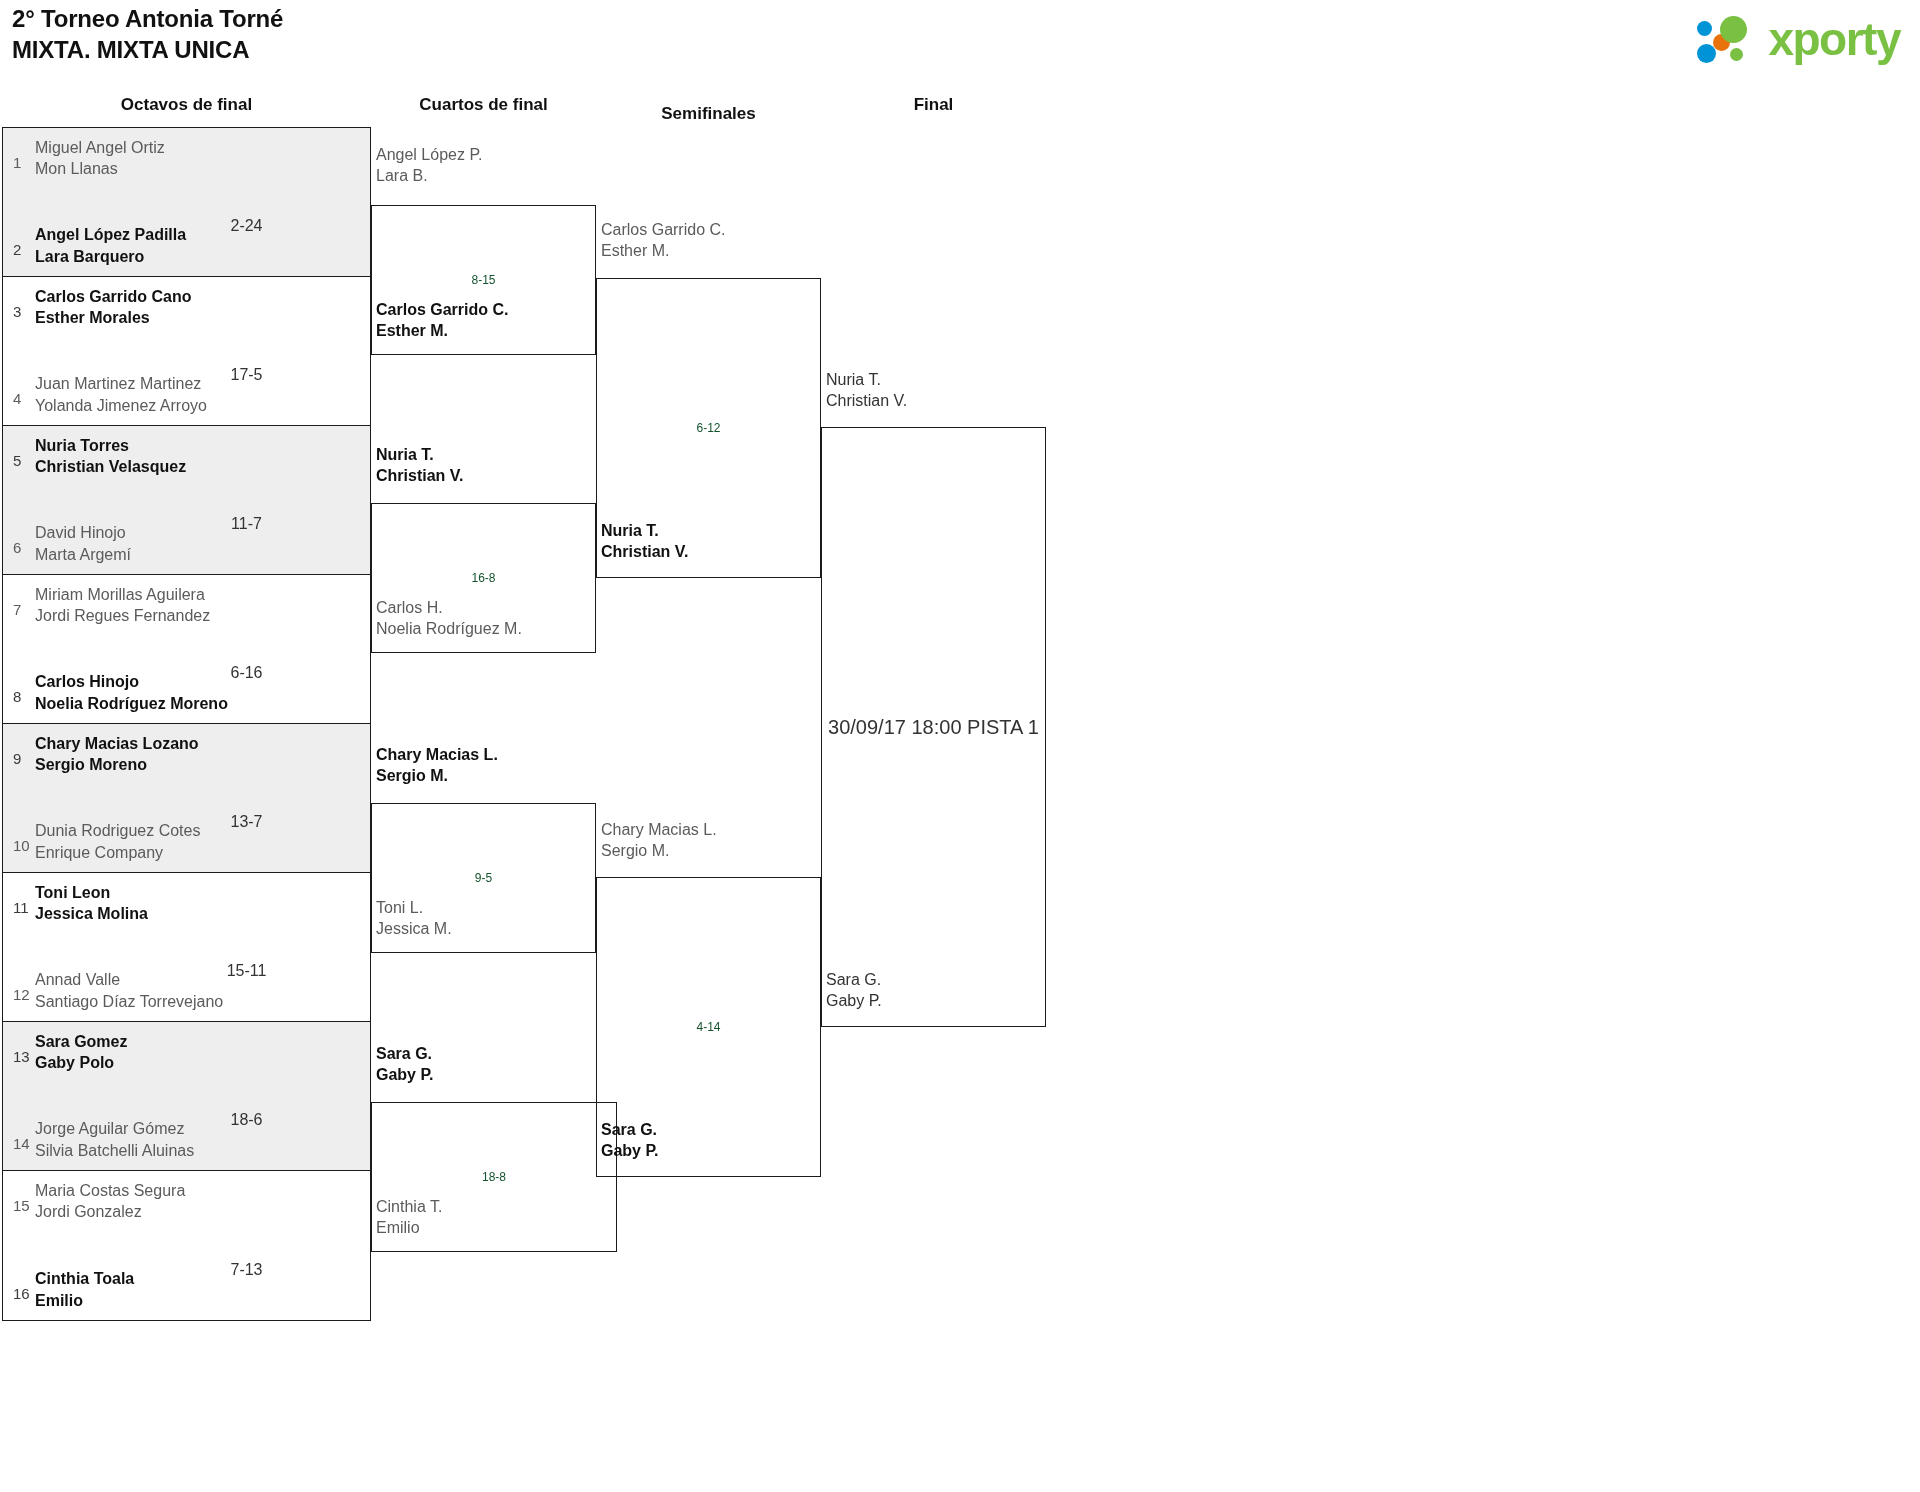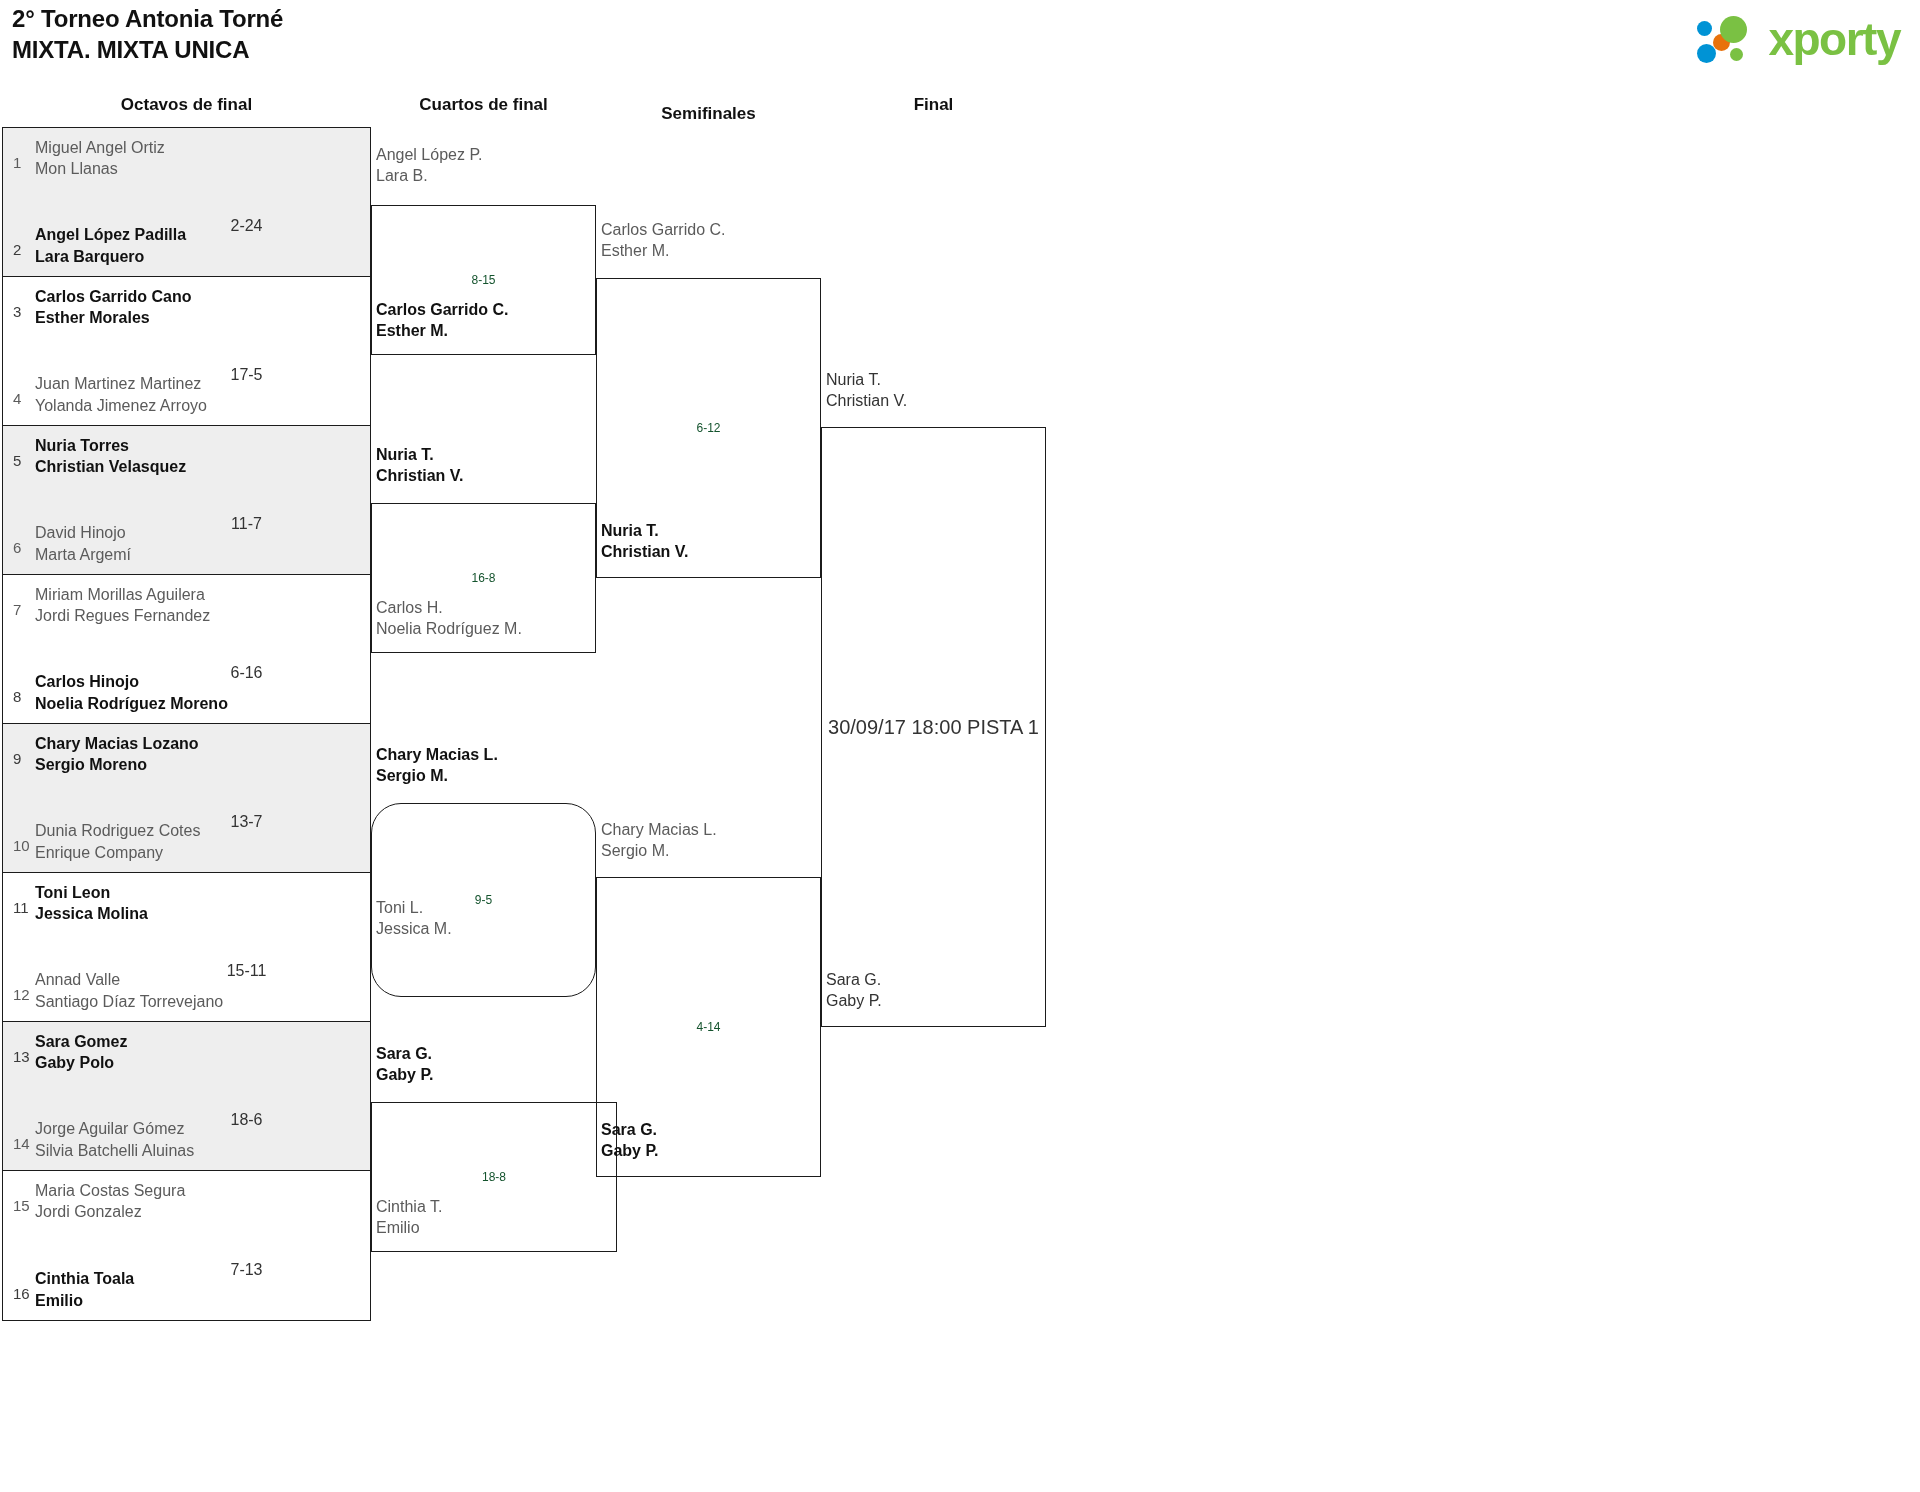--- a/index.html
+++ b/index.html
@@ -242,21 +242,21 @@
 </div>
 <div class="slot loser" style="left:376px;top:597px;">
   <div>Carlos H.</div>
   <div>Noelia Rodríguez M.</div>
 </div>
 
 <div class="slot winner" style="left:376px;top:744px;">
   <div>Chary Macias L.</div>
   <div>Sergio M.</div>
 </div>
-<div class="box" style="left:371px;top:803px;width:225px;height:194px;border-radius:30px;">
+<div class="box" style="left:371px;top:803px;width:225px;height:150px;">
   <div class="box-score">9-5</div>
 </div>
 <div class="slot loser" style="left:376px;top:897px;">
   <div>Toni L.</div>
   <div>Jessica M.</div>
 </div>
 
 <div class="slot winner" style="left:376px;top:1043px;">
   <div>Sara G.</div>
   <div>Gaby P.</div>

